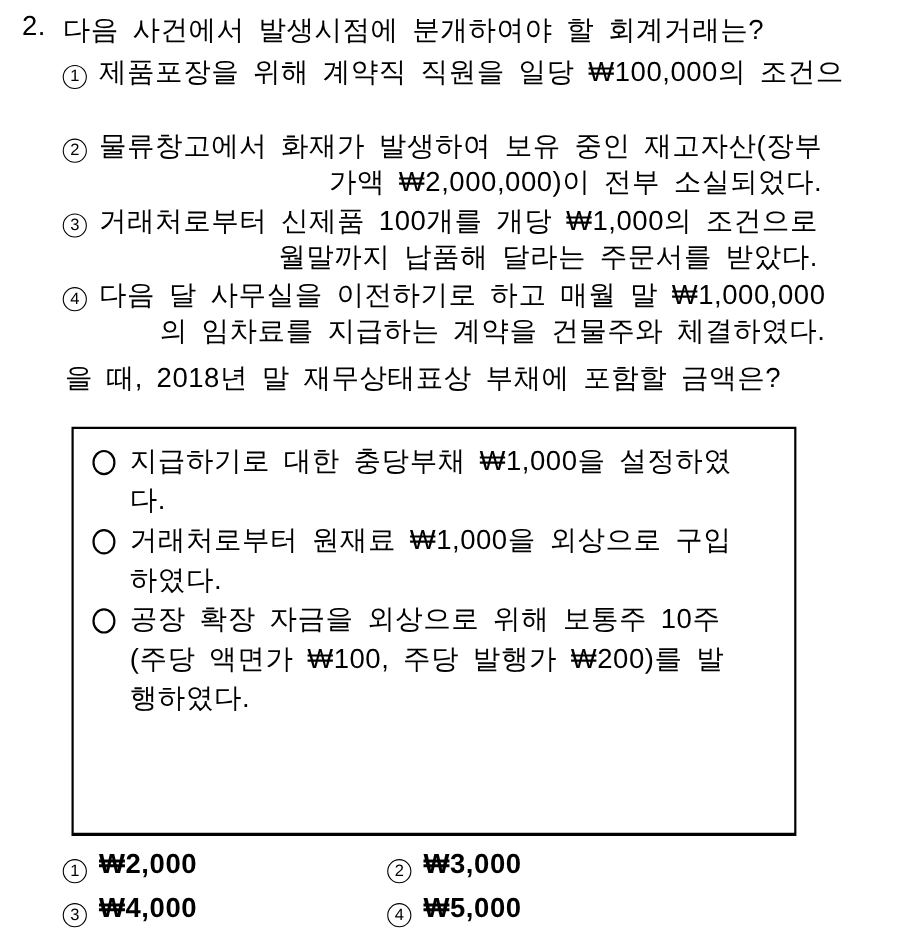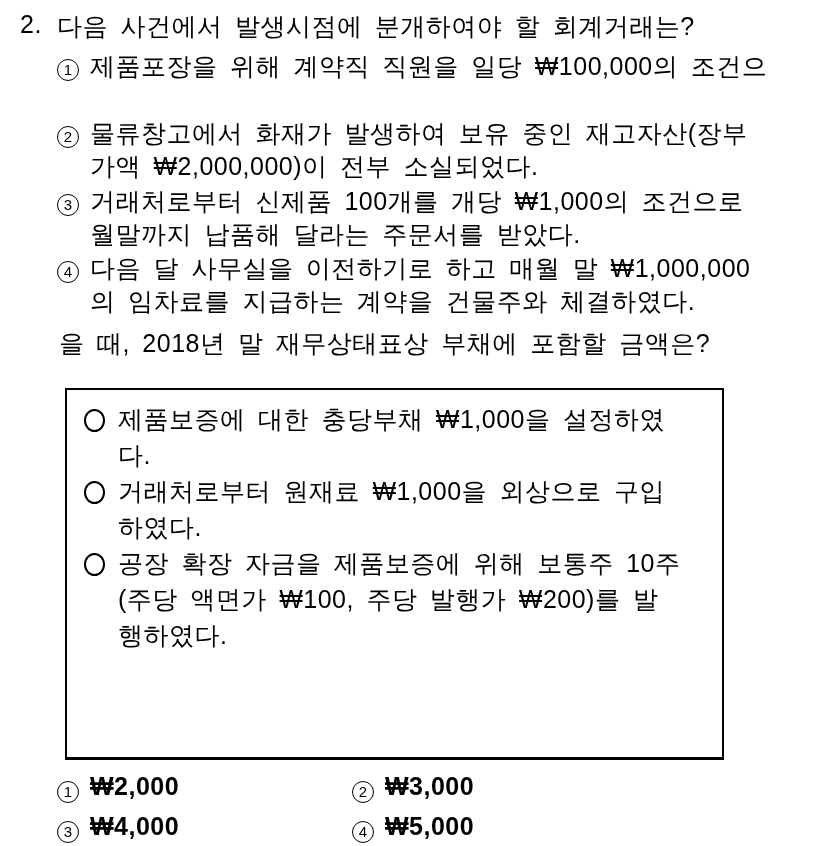--- a/index.html
+++ b/index.html
@@ -33,21 +33,21 @@
     width: 20px; height: 20px;
     border: 1.5px solid #000;
     border-radius: 50%;
     align-items: center;
     justify-content: center;
     font-size: 15px;
     letter-spacing: 0;
     word-spacing: 0;
     line-height: 1;
   }
-  .choice .line { line-height: 33px; white-space: nowrap; }
+  .choice .line { line-height: 33px; white-space: nowrap; text-align: right; }
 
   
   .stem-line { white-space: nowrap; }
 
   
   .info-box {
     left: 65px; top: 388px;
     width: 628px; height: 356px;
     border: 2px solid #000;
     border-bottom-width: 3px;
@@ -113,42 +113,42 @@
 
   <div class="abs stem-line" style="left:59px; top:327px;">을 때, 2018년 말 재무상태표상 부채에 포함할 금액은?</div>
 
   <div class="abs info-box">
 
     <div class="bullet-item">
       <span class="bullet-col">
           <span class="ring"></span>
         </span>
       <span>
-        <div class="line">제품보증에 대한 충당부채 ₩1,000을 설정하였</div>
+        <div class="line">지급하기로 대한 충당부채 ₩1,000을 설정하였</div>
         <div class="line">다.</div>
       </span>
     </div>
 
 
     <div class="bullet-item">
       <span class="bullet-col">
           <span class="ring"></span>
         </span>
       <span>
         <div class="line">거래처로부터 원재료 ₩1,000을 외상으로 구입</div>
         <div class="line">하였다.</div>
       </span>
     </div>
 
     <div class="bullet-item">
       <span class="bullet-col">
           <span class="ring"></span>
         </span>
       <span>
-        <div class="line">공장 확장 자금을 제품보증에 위해 보통주 10주</div>
+        <div class="line">공장 확장 자금을 외상으로 위해 보통주 10주</div>
         <div class="line">(주당 액면가 ₩100, 주당 발행가 ₩200)를 발</div>
         <div class="line">행하였다.</div>
       </span>
     </div>
 
   </div>
 
   <div class="abs answer" style="left:57px; top:772px;">
     <span class="marker-col"><span class="circ">1</span></span>
     <span class="value">₩2,000</span>

